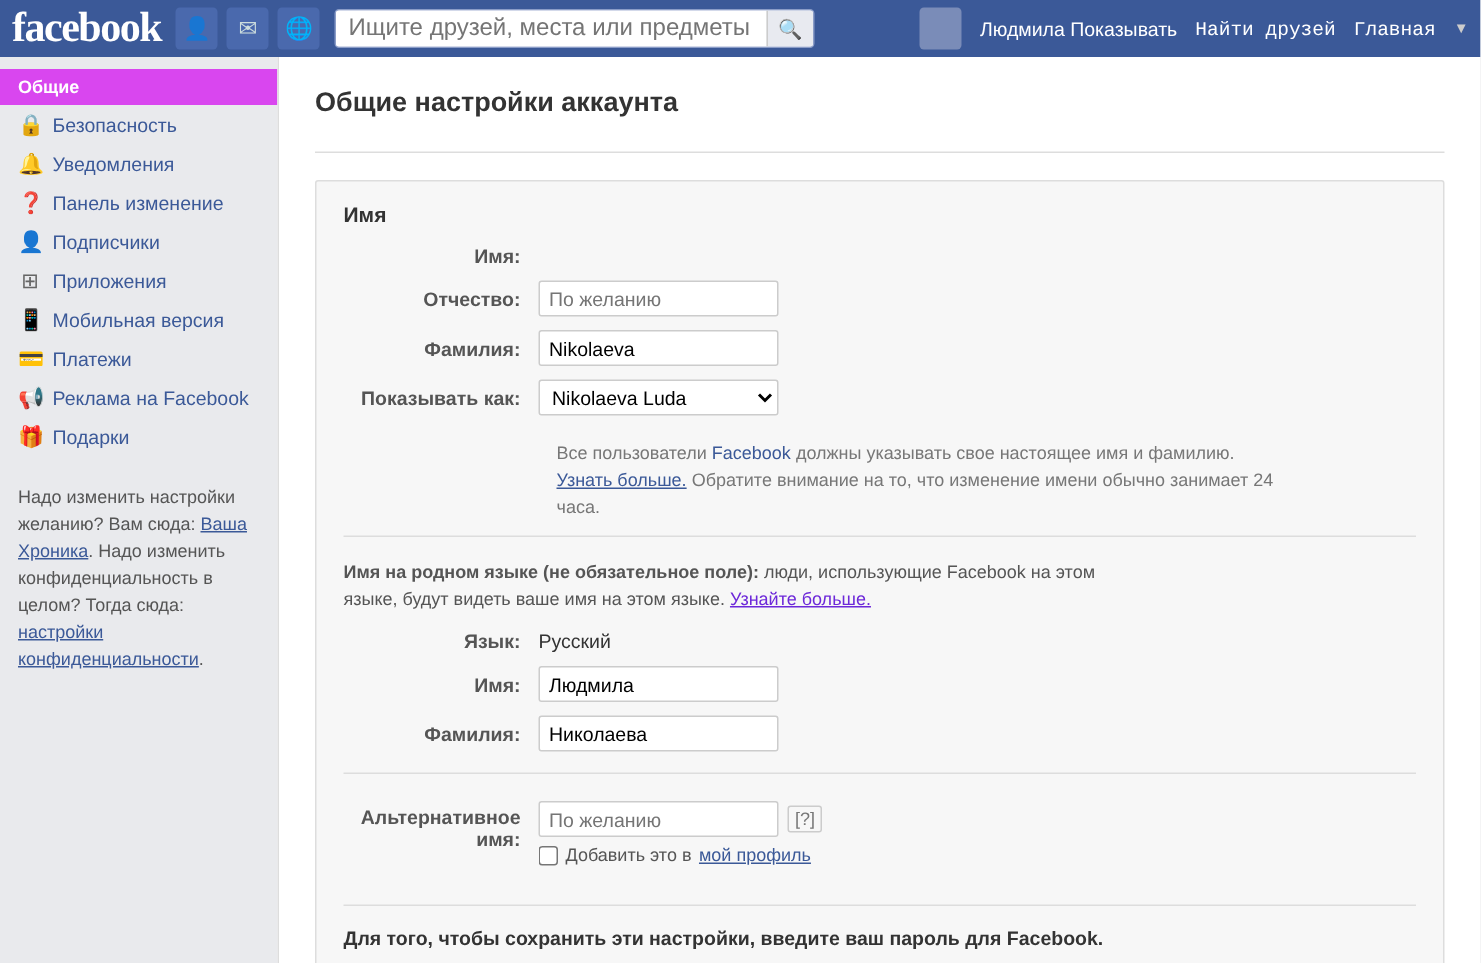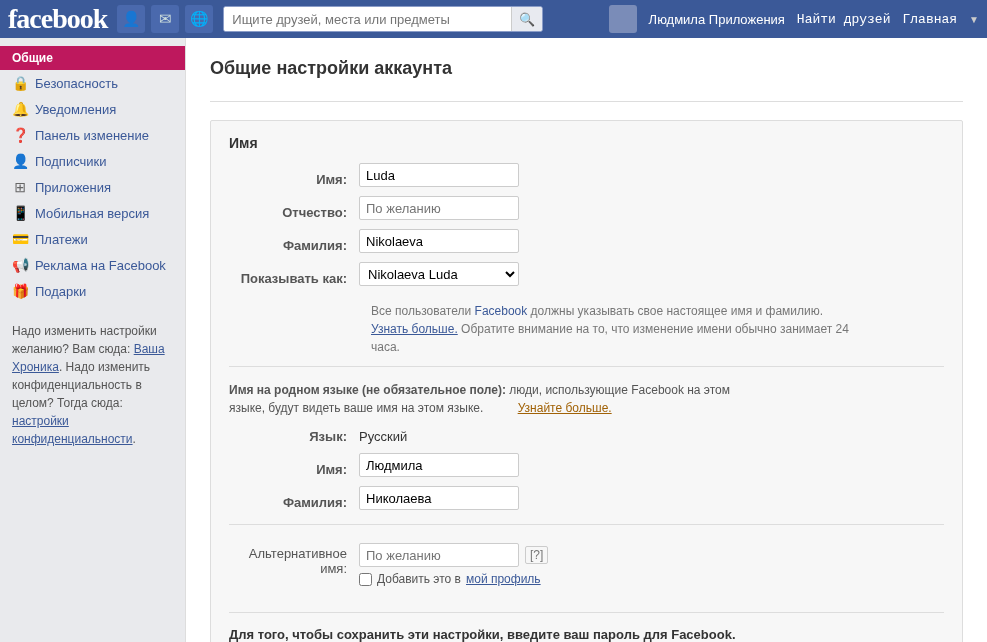--- a/index.html
+++ b/index.html
@@ -46,21 +46,21 @@
       background: #fff;
       border: 1px solid #8a9cc7;
       border-radius: 3px;
       overflow: hidden;
     }
     #search-bar input {
       flex: 1;
       border: none;
       outline: none;
       padding: 0 8px;
-      font-size: 13px;
+      font-size: 16px;
       color: #737373;
       height: 100%;
     }
     #search-bar button {
       background: #e8eaf0;
       border: none;
       border-left: 1px solid #ccc;
       cursor: pointer;
       height: 100%;
       padding: 0 7px;
@@ -90,21 +90,21 @@
     }
 
     
     #sidebar {
       width: 185px;
       background: #e9eaed;
       padding: 8px 0;
       flex-shrink: 0;
     }
     .sidebar-section-header {
-      background: #be185d;
+      background: #d946ef;
       color: #fff;
       font-size: 12px;
       font-weight: bold;
       padding: 5px 12px;
       cursor: pointer;
     }
     .sidebar-item {
       display: flex;
       align-items: center;
       gap: 7px;
@@ -154,21 +154,21 @@
       background: #f7f7f7;
     }
     .section-label {
       font-size: 14px;
       font-weight: bold;
       color: #333;
       margin-bottom: 12px;
     }
     .form-row {
       display: flex;
-      align-items: flex-end;
+      align-items: center;
       margin-bottom: 9px;
     }
     .form-label {
       text-align: right;
       width: 130px;
       font-size: 13px;
       font-weight: bold;
       color: #555;
       padding-right: 12px;
       flex-shrink: 0;
@@ -211,33 +211,33 @@
       border-top: 1px solid #ddd;
       padding-top: 14px;
     }
     .native-info {
       font-size: 12px;
       color: #555;
       margin-bottom: 12px;
       max-width: 520px;
       line-height: 1.5;
     }
-    .native-info a { color: #a16207; margin-left: 31px; }
+    .native-info a { color: #6d28d9; }
 
     
     .alt-section {
       display: flex;
       align-items: flex-start;
       margin-top: 6px;
     }
     .alt-label {
       text-align: right;
       width: 130px;
       font-size: 13px;
-      font-weight: normal;
+      font-weight: bold;
       color: #555;
       padding-right: 12px;
       flex-shrink: 0;
       padding-top: 3px;
     }
     .alt-controls {
       display: flex;
       flex-direction: column;
       gap: 5px;
     }
@@ -296,21 +296,21 @@
     <button class="nav-icon-btn">👤</button>
     <button class="nav-icon-btn">✉</button>
     <button class="nav-icon-btn">🌐</button>
   </div>
   <div id="search-bar">
     <input type="text" placeholder="Ищите друзей, места или предметы" style="">
     <button>🔍</button>
   </div>
   <div class="nav-right">
     <div class="avatar"></div>
-    <span style="cursor:pointer">Людмила Приложения</span>
+    <span style="cursor:pointer">Людмила Показывать</span>
     <a href="#">Найти друзей</a>
     <a href="#">Главная</a>
     <span class="dropdown-arrow">▼</span>
   </div>
 </div>
 
 <div id="layout">
 
   <div id="sidebar">
     <div class="sidebar-section-header">Общие</div>
@@ -357,21 +357,20 @@
   </div>
 
   <div id="main">
     <div class="page-title">Общие настройки аккаунта</div>
 
     <div class="form-section">
       <div class="section-label">Имя</div>
 
       <div class="form-row">
         <div class="form-label">Имя:</div>
-        <input class="form-input" type="text" value="Luda" style="">
       </div>
       <div class="form-row">
         <div class="form-label">Отчество:</div>
         <input class="form-input" type="text" placeholder="По желанию" style="">
       </div>
       <div class="form-row">
         <div class="form-label">Фамилия:</div>
         <input class="form-input" type="text" value="Nikolaeva" style="">
       </div>
       <div class="form-row">

